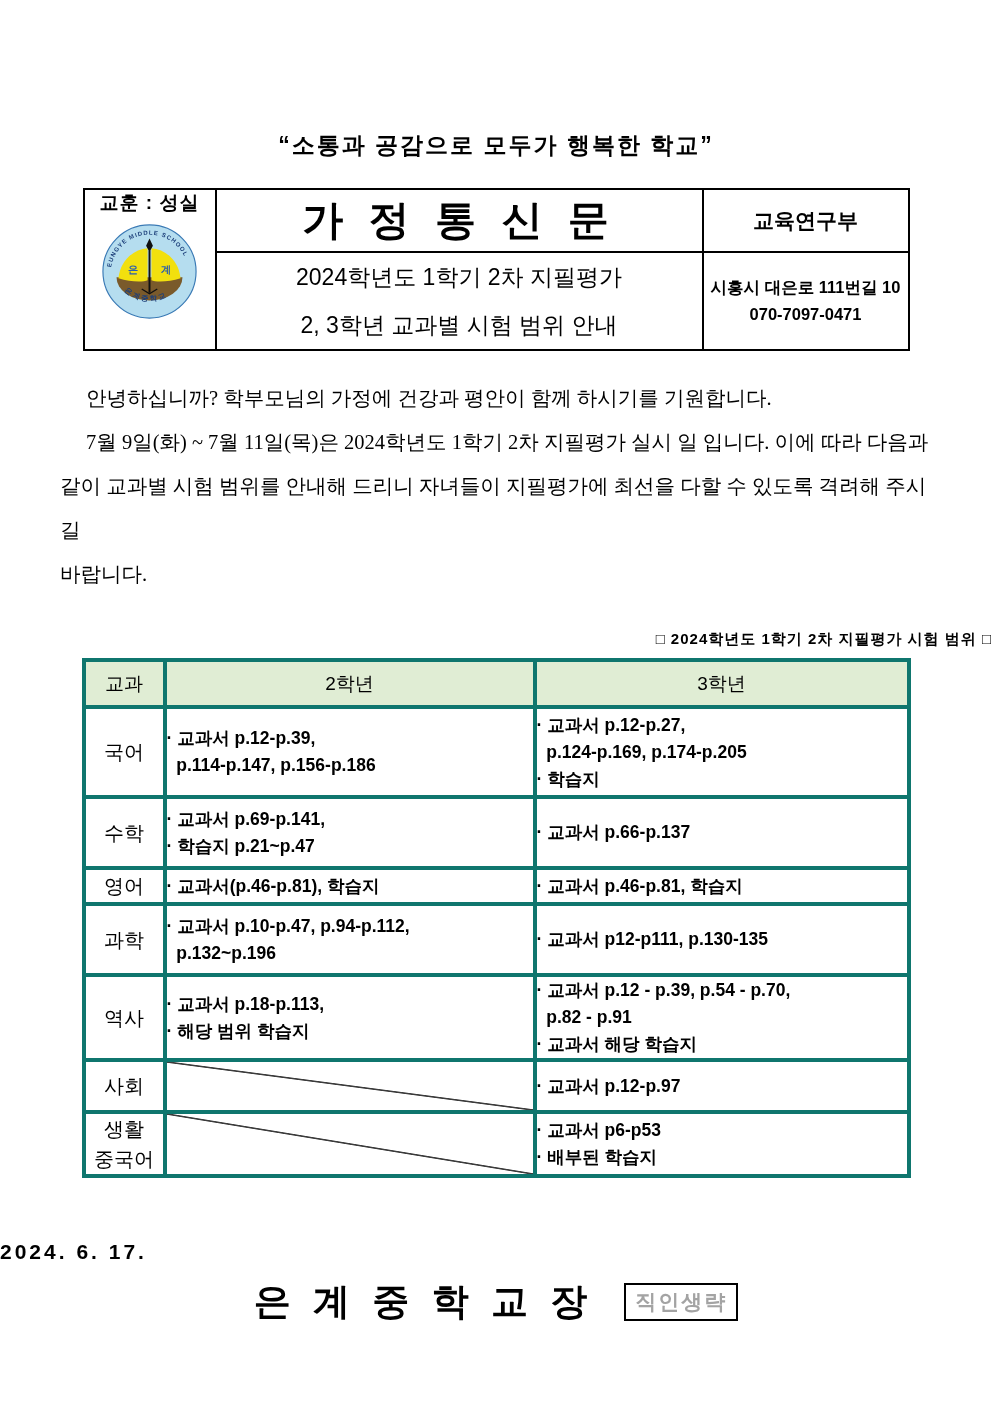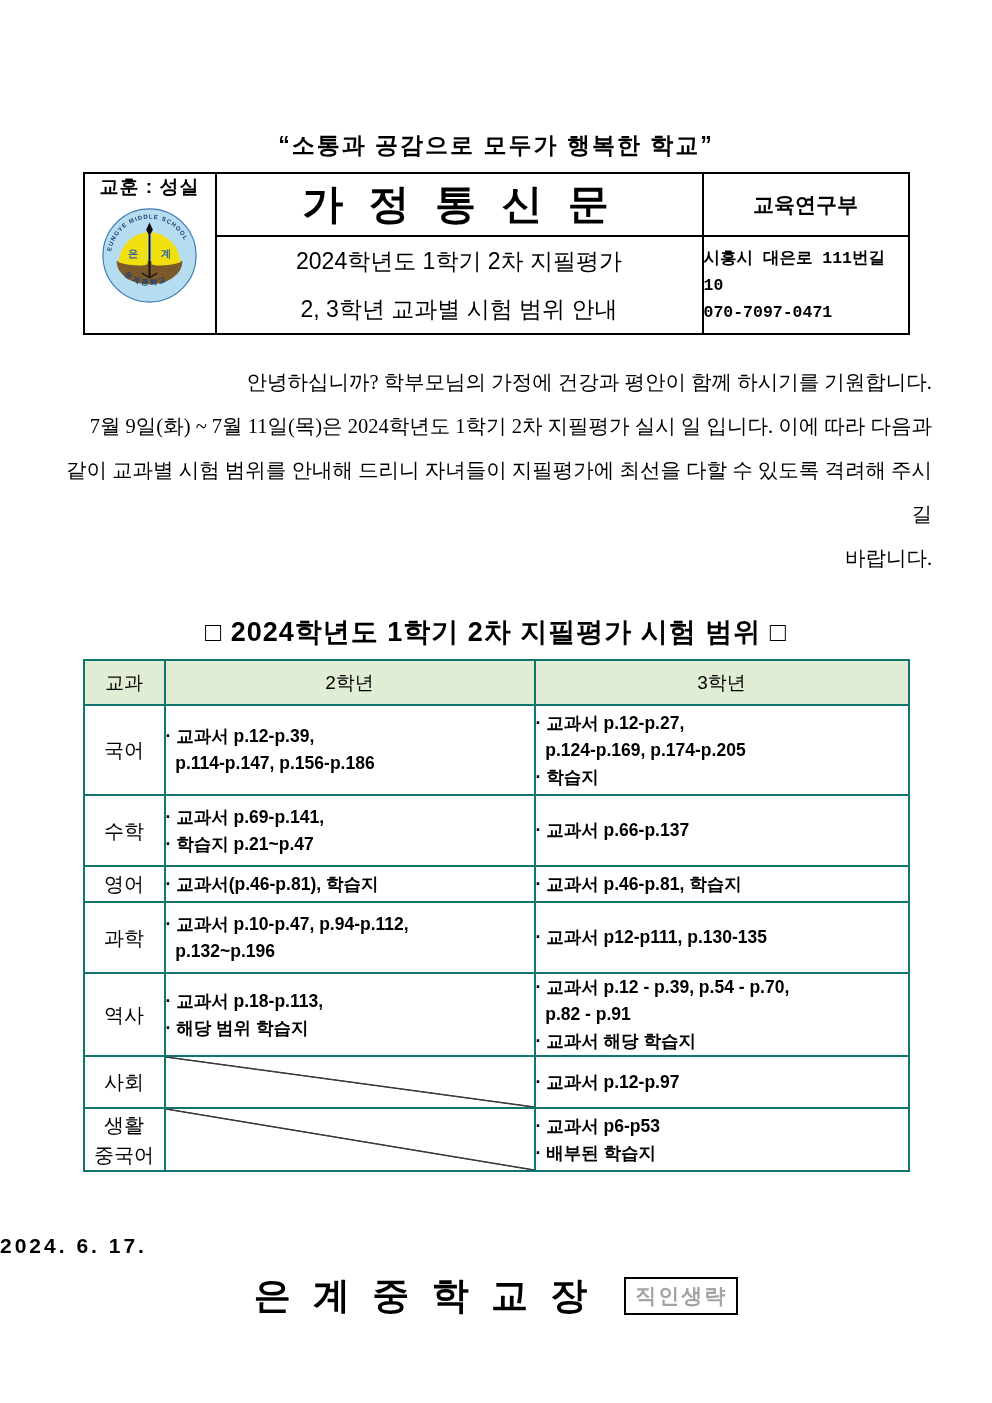--- a/index.html
+++ b/index.html
@@ -18,63 +18,62 @@
     text-align: center;
     font-size: 23px;
     font-weight: 800;
     letter-spacing: 2px;
   }
   
   .masthead {
     border-collapse: collapse;
     table-layout: fixed;
     width: 825px;
-    margin: 11px auto 0 auto;
+    margin: 27px auto 0 auto;
   }
   .masthead td { border: 2px solid #000; padding: 0; }
   .motto-cell { vertical-align: top; text-align: center; padding-top: 13px; }
   .motto { font-size: 19px; font-weight: 700; letter-spacing: 1px; }
   .logo { width: 97px; height: 97px; margin-top: 7px; }
   .logo-ring { stroke: #3a7ab5; stroke-width: 1.2; }
   .arc-top-text { font-size: 6.2px; font-weight: 700; letter-spacing: 1.1px; }
   .arc-bottom-text { font-size: 7.6px; font-weight: 700; letter-spacing: 2px; }
   .logo-char { font-size: 10.5px; font-weight: 700; text-anchor: middle; }
   .title-cell {
     height: 61px; text-align: center; vertical-align: middle;
     font-size: 41px; font-weight: 800; letter-spacing: 7px;
   }
   .dept-cell { text-align: center; vertical-align: middle; font-size: 21px; font-weight: 700; }
   .subtitle-cell { height: 96px; text-align: center; vertical-align: middle; font-size: 23px; font-weight: 400; }
   .subtitle-cell div { line-height: 48px; }
-  .addr-cell { vertical-align: middle; font-size: 16.5px; font-weight: 700; line-height: 27px; font-family: Liberation Mono, monospace; }
+  .addr-cell { text-align: center; vertical-align: middle; font-size: 16.5px; font-weight: 700; line-height: 27px; }
   
   .body-text {
     margin: 25px 60px 0 60px;
     font-family: "Liberation Serif", serif;
     font-size: 20.5px;
     line-height: 44px;
-    text-align: right;
   }
   .body-line { white-space: pre-wrap; }
   .body-line.indent { text-indent: 26px; }
   
   .table-title {
     margin-top: 34px;
-    text-align: center;
-    font-size: 27px;
+    text-align: right;
+    font-size: 15px;
     font-weight: 800;
     letter-spacing: 1px;
   }
   .exam-table {
     border-collapse: collapse;
     table-layout: fixed;
     width: 825px;
     margin: 9px auto 0 auto;
   }
-  .exam-table th, .exam-table td { border: 2px solid #0f766e; padding: 0; }
+  .exam-table th, .exam-table td { border: 4px solid #0f766e; padding: 0; }
   .exam-table thead th {
     height: 43px;
     font-size: 19px;
     font-weight: 500;
     text-align: center;
   }
   .subject-cell {
     text-align: center;
     vertical-align: middle;
     font-size: 20px;

